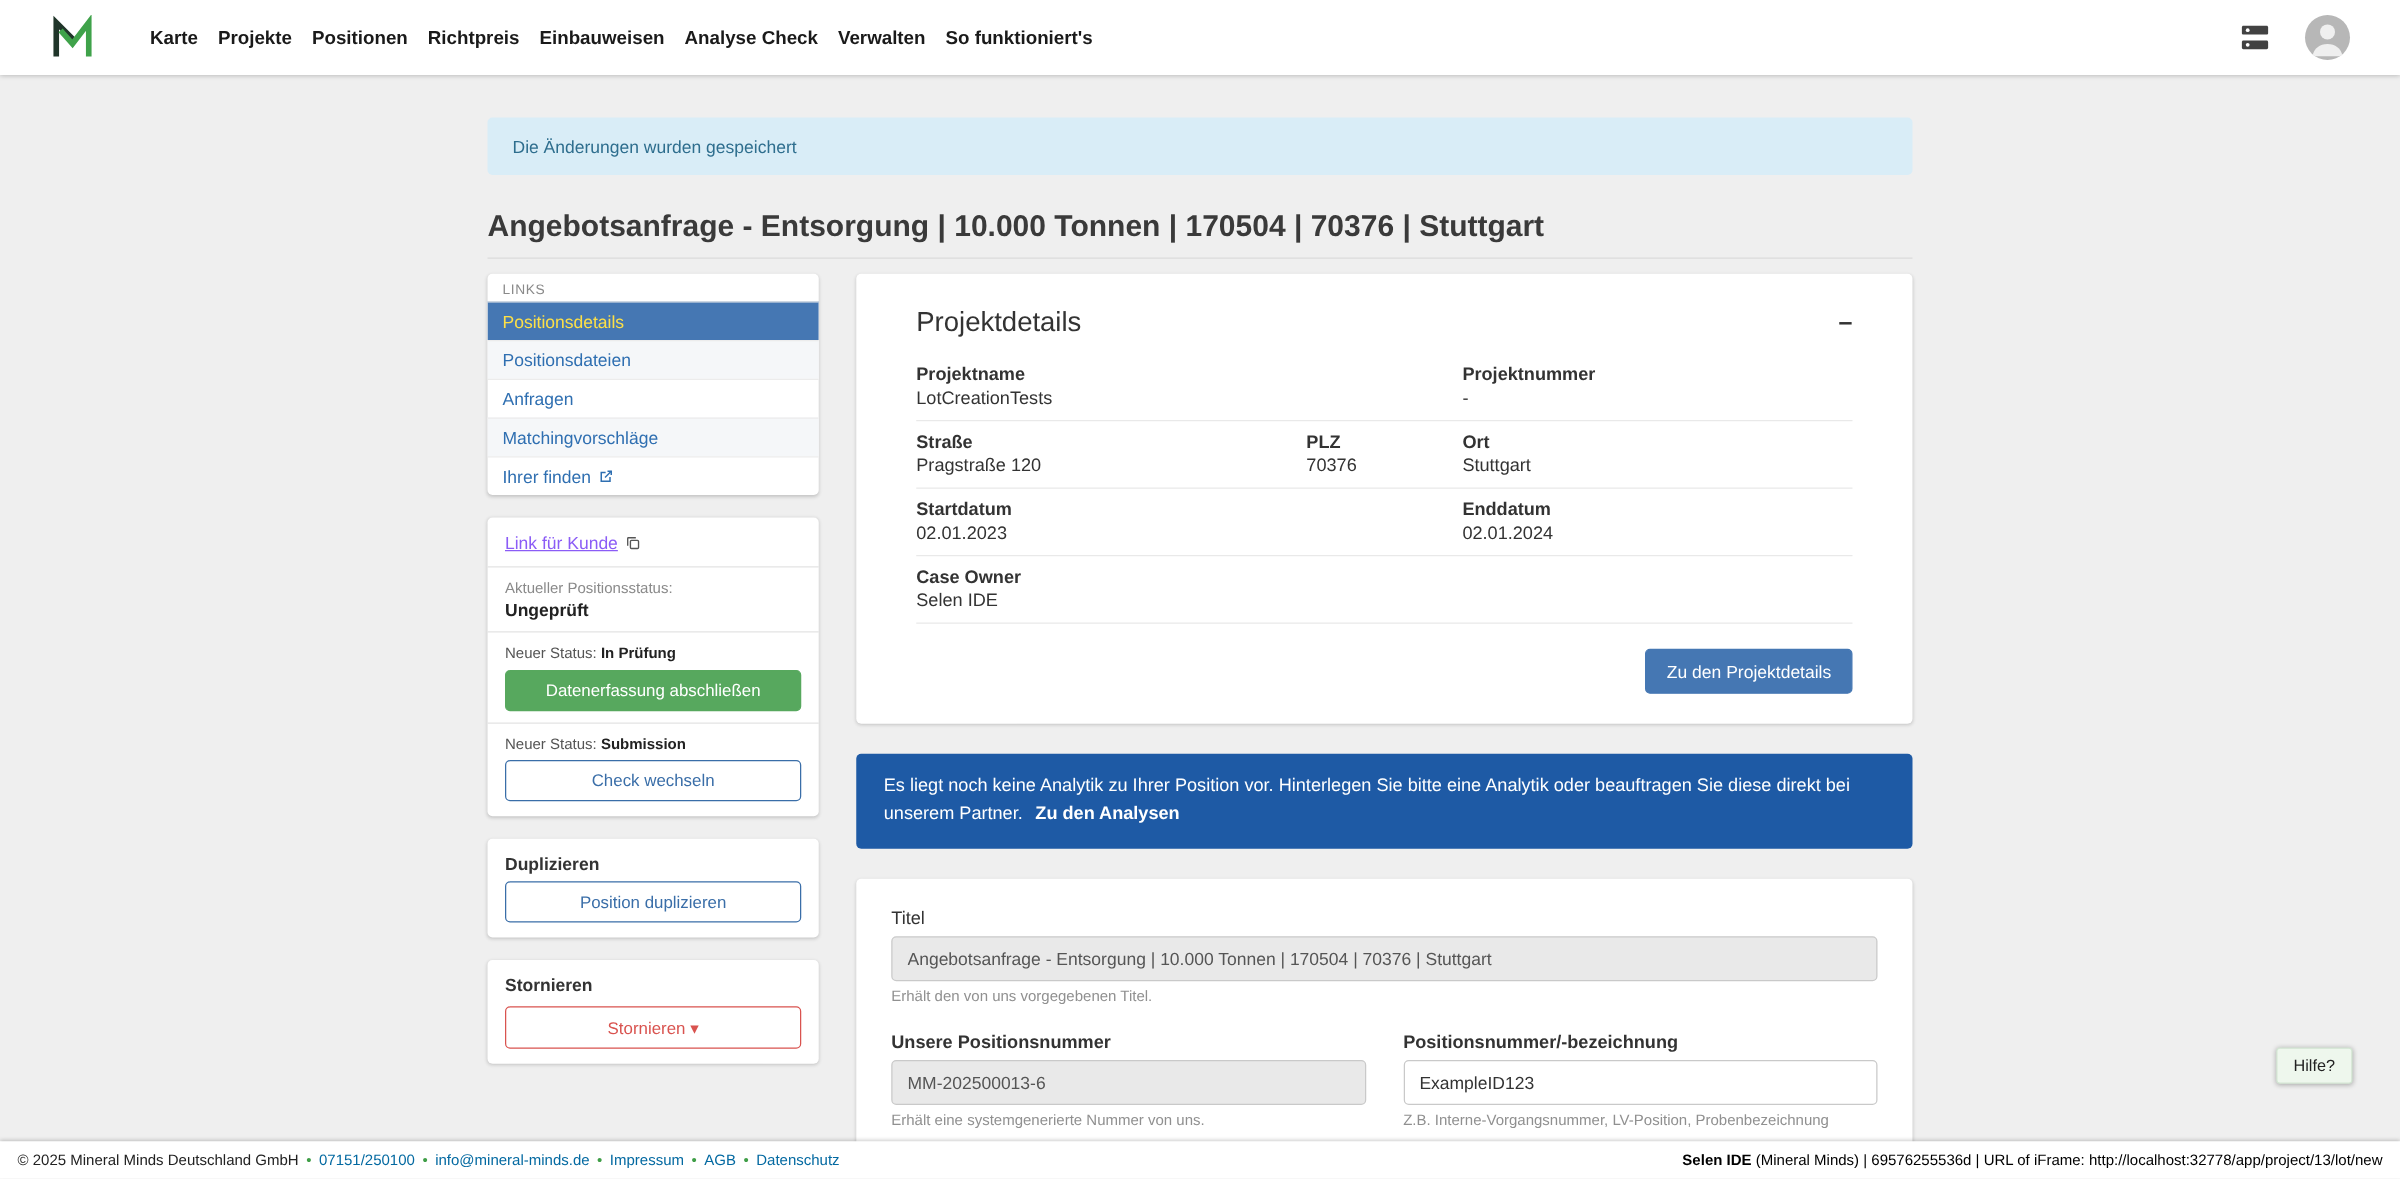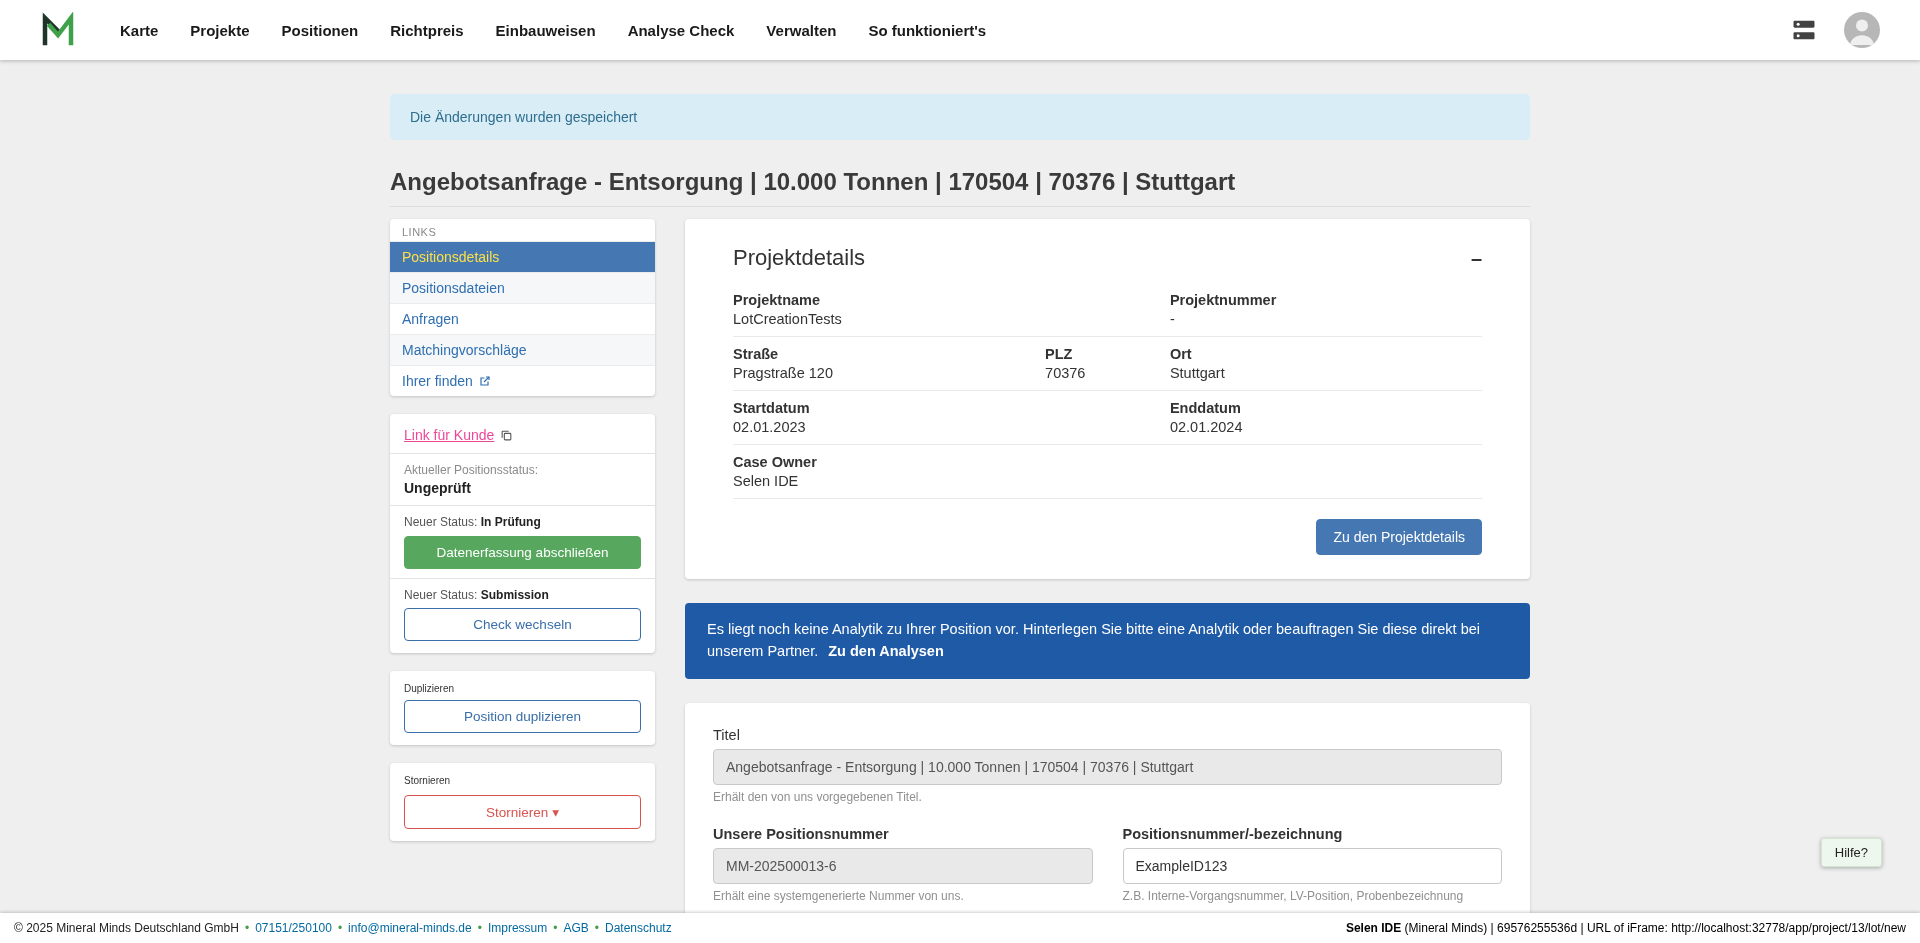--- a/index.html
+++ b/index.html
@@ -8,21 +8,21 @@
     font-family:"Liberation Sans", sans-serif;
     background:#efefef; color:#333;
   }
 
   
   .topnav {
     height:60px; background:#fff; display:flex; align-items:center;
     padding:0 40px; box-shadow:0 1px 4px rgba(0,0,0,.25); position:relative; z-index:10;
   }
   .logo { display:flex; align-items:center; margin-right:44px; cursor:pointer; }
-  .nav-items { display:flex; align-items:center; gap:32px; }
+  .nav-items { display:flex; align-items:center; gap:16px; }
   .nav-item { font-size:15px; font-weight:bold; color:#1a1a1a; text-decoration:none; cursor:pointer; white-space:nowrap; }
   .nav-right { margin-left:auto; display:flex; align-items:center; gap:26px; }
   .icon-btn { cursor:pointer; display:flex; align-items:center; }
   .avatar {
     width:36px; height:36px; border-radius:50%; background:#b7b7b7;
     overflow:hidden; display:flex; align-items:flex-end; justify-content:center; cursor:pointer;
   }
 
   
   .container { width:1140px; margin:0 auto; }
@@ -42,36 +42,36 @@
   .side-item {
     padding:7px 12px; font-size:14px; color:#2f6fb1; cursor:pointer;
     border-top:1px solid #ececec; display:flex; align-items:center; gap:6px;
   }
   .side-item:nth-child(odd) { background:#f5f7f9; }
   .side-item.active { background:#4577b3; color:#fde047; }
   .nav-card { overflow:hidden; }
   .ext-icon { color:#2f6fb1; }
 
   .pad-card { padding:12px 14px; }
-  .link { color:#ec4899; font-size:14px; text-decoration:underline; cursor:pointer; display:inline-flex; align-items:center; gap:6px; }
+  .link { color:#8b5cf6; font-size:14px; text-decoration:underline; cursor:pointer; display:inline-flex; align-items:center; gap:6px; }
   .divider { height:1px; background:#e3e3e3; margin:9px -14px; }
   .small { font-size:12px; color:#555; }
   .muted { color:#8a8a8a; }
   .status-current { font-size:14px; font-weight:bold; color:#222; margin-top:3px; }
   .small b { color:#222; }
 
   .btn {
     display:block; width:100%; border-radius:4px; font-size:13.5px;
     padding:8px 6px; cursor:pointer; text-align:center;
     font-family:"Liberation Sans", sans-serif;
   }
   .btn-green { background:#57a85e; border:1px solid #57a85e; color:#fff; margin:7px 0 2px; }
   .btn-outline-blue { background:#fff; border:1.5px solid #3a6ea8; color:#3a6ea8; margin-top:6px; }
   .btn-outline-red { background:#fff; border:1.5px solid #d9534f; color:#d9534f; margin-top:9px; }
-  .card-sub-heading { font-size:10px; font-weight:normal; color:#333; }
+  .card-sub-heading { font-size:14px; font-weight:bold; color:#333; }
 
   
   .main-col { flex:1; min-width:0; }
   .main-card { padding:26px 48px 24px; }
   .card-head { display:flex; justify-content:space-between; align-items:center; margin-bottom:12px; }
   .card-head h2 { font-size:22px; font-weight:normal; color:#333; }
   .collapse-btn { background:none; border:none; font-size:20px; font-weight:bold; color:#333; cursor:pointer; line-height:1; }
 
   .frow { display:flex; padding:9px 0; border-bottom:1px solid #e9e9e9; }
   .w5 { width:41.666%; } .w2 { width:16.666%; } .w7 { width:58.333%; } .w12 { width:100%; }

